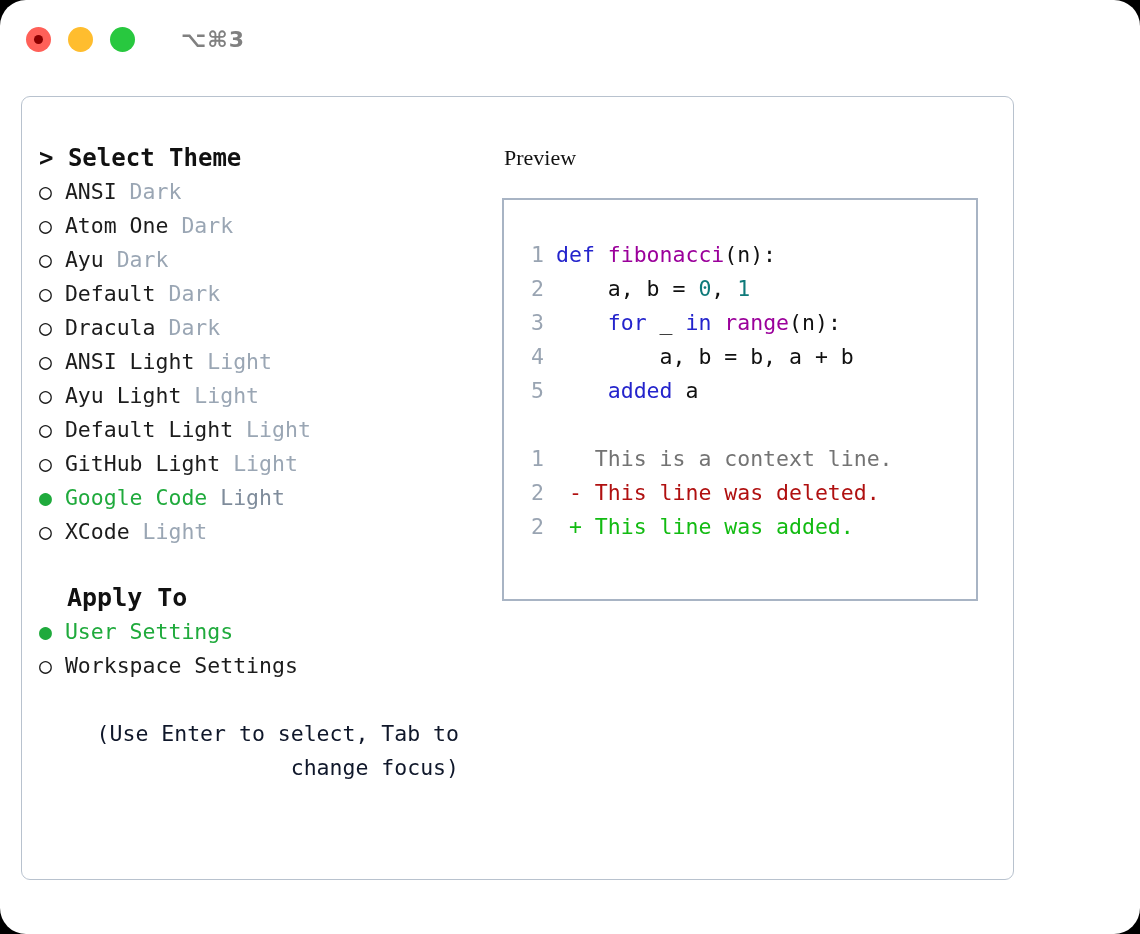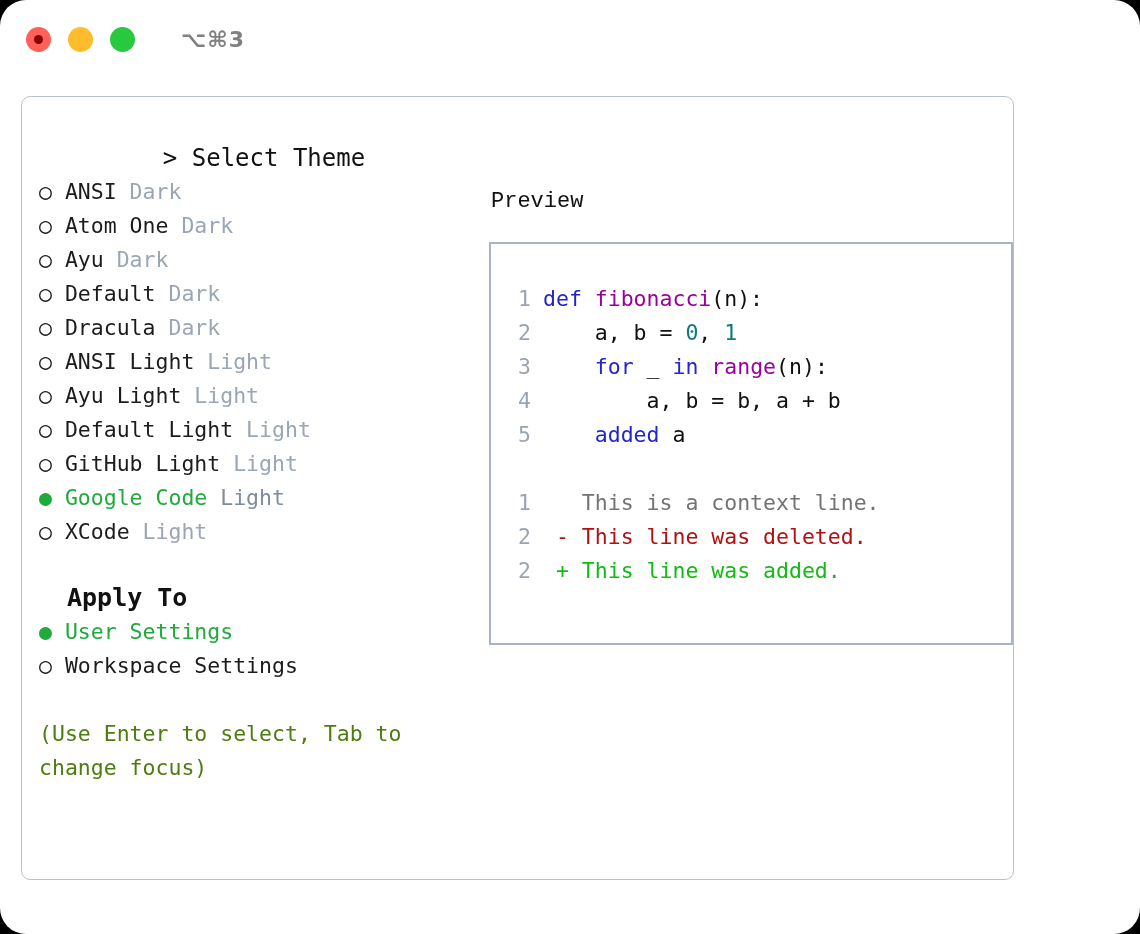--- a/index.html
+++ b/index.html
@@ -73,25 +73,24 @@
 
   
   .mono {
     font-family: "DejaVu Sans Mono", monospace;
   }
 
   
   .list-heading {
     font-family: "DejaVu Sans Mono", monospace;
     font-size: 24px;
-    font-weight: normal;
+    font-weight: bold;
     color: #111111;
     line-height: 34px;
     white-space: pre;
-    text-align: center;
   }
   .theme-row {
     font-family: "DejaVu Sans Mono", monospace;
     font-size: 21.5px;
     line-height: 34px;
     color: #1c1c1c;
     white-space: pre;
     display: block;
   }
   .bullet { display: inline; }
@@ -121,36 +120,36 @@
   }
   .apply-row.selected .bullet,
   .apply-row.selected .label { color: #1faa3c; }
 
   
   .hint {
     margin-top: 34px;
     font-family: "DejaVu Sans Mono", monospace;
     font-size: 21.5px;
     line-height: 34px;
-    color: #4d7c0f;
+    color: #0f172a;
     width: 420px;
+    text-align: right;
   }
 
   
   .preview-heading {
-    font-family: Liberation Mono, monospace;
+    font-family: Liberation Serif, serif;
     font-size: 22px;
     color: #111111;
     line-height: 34px;
     margin-left: 2px;
-    margin-top: 44px;
   }
   .preview-box {
     margin-top: 23px;
-    width: 524px;
+    width: 476px;
     height: 403px;
     border: 2px solid #a8b4c4;
     background: #ffffff;
     padding: 38px 0 8px 18px;
   }
   .code-line {
     font-family: "DejaVu Sans Mono", monospace;
     font-size: 21.5px;
     line-height: 34px;
     white-space: pre;

